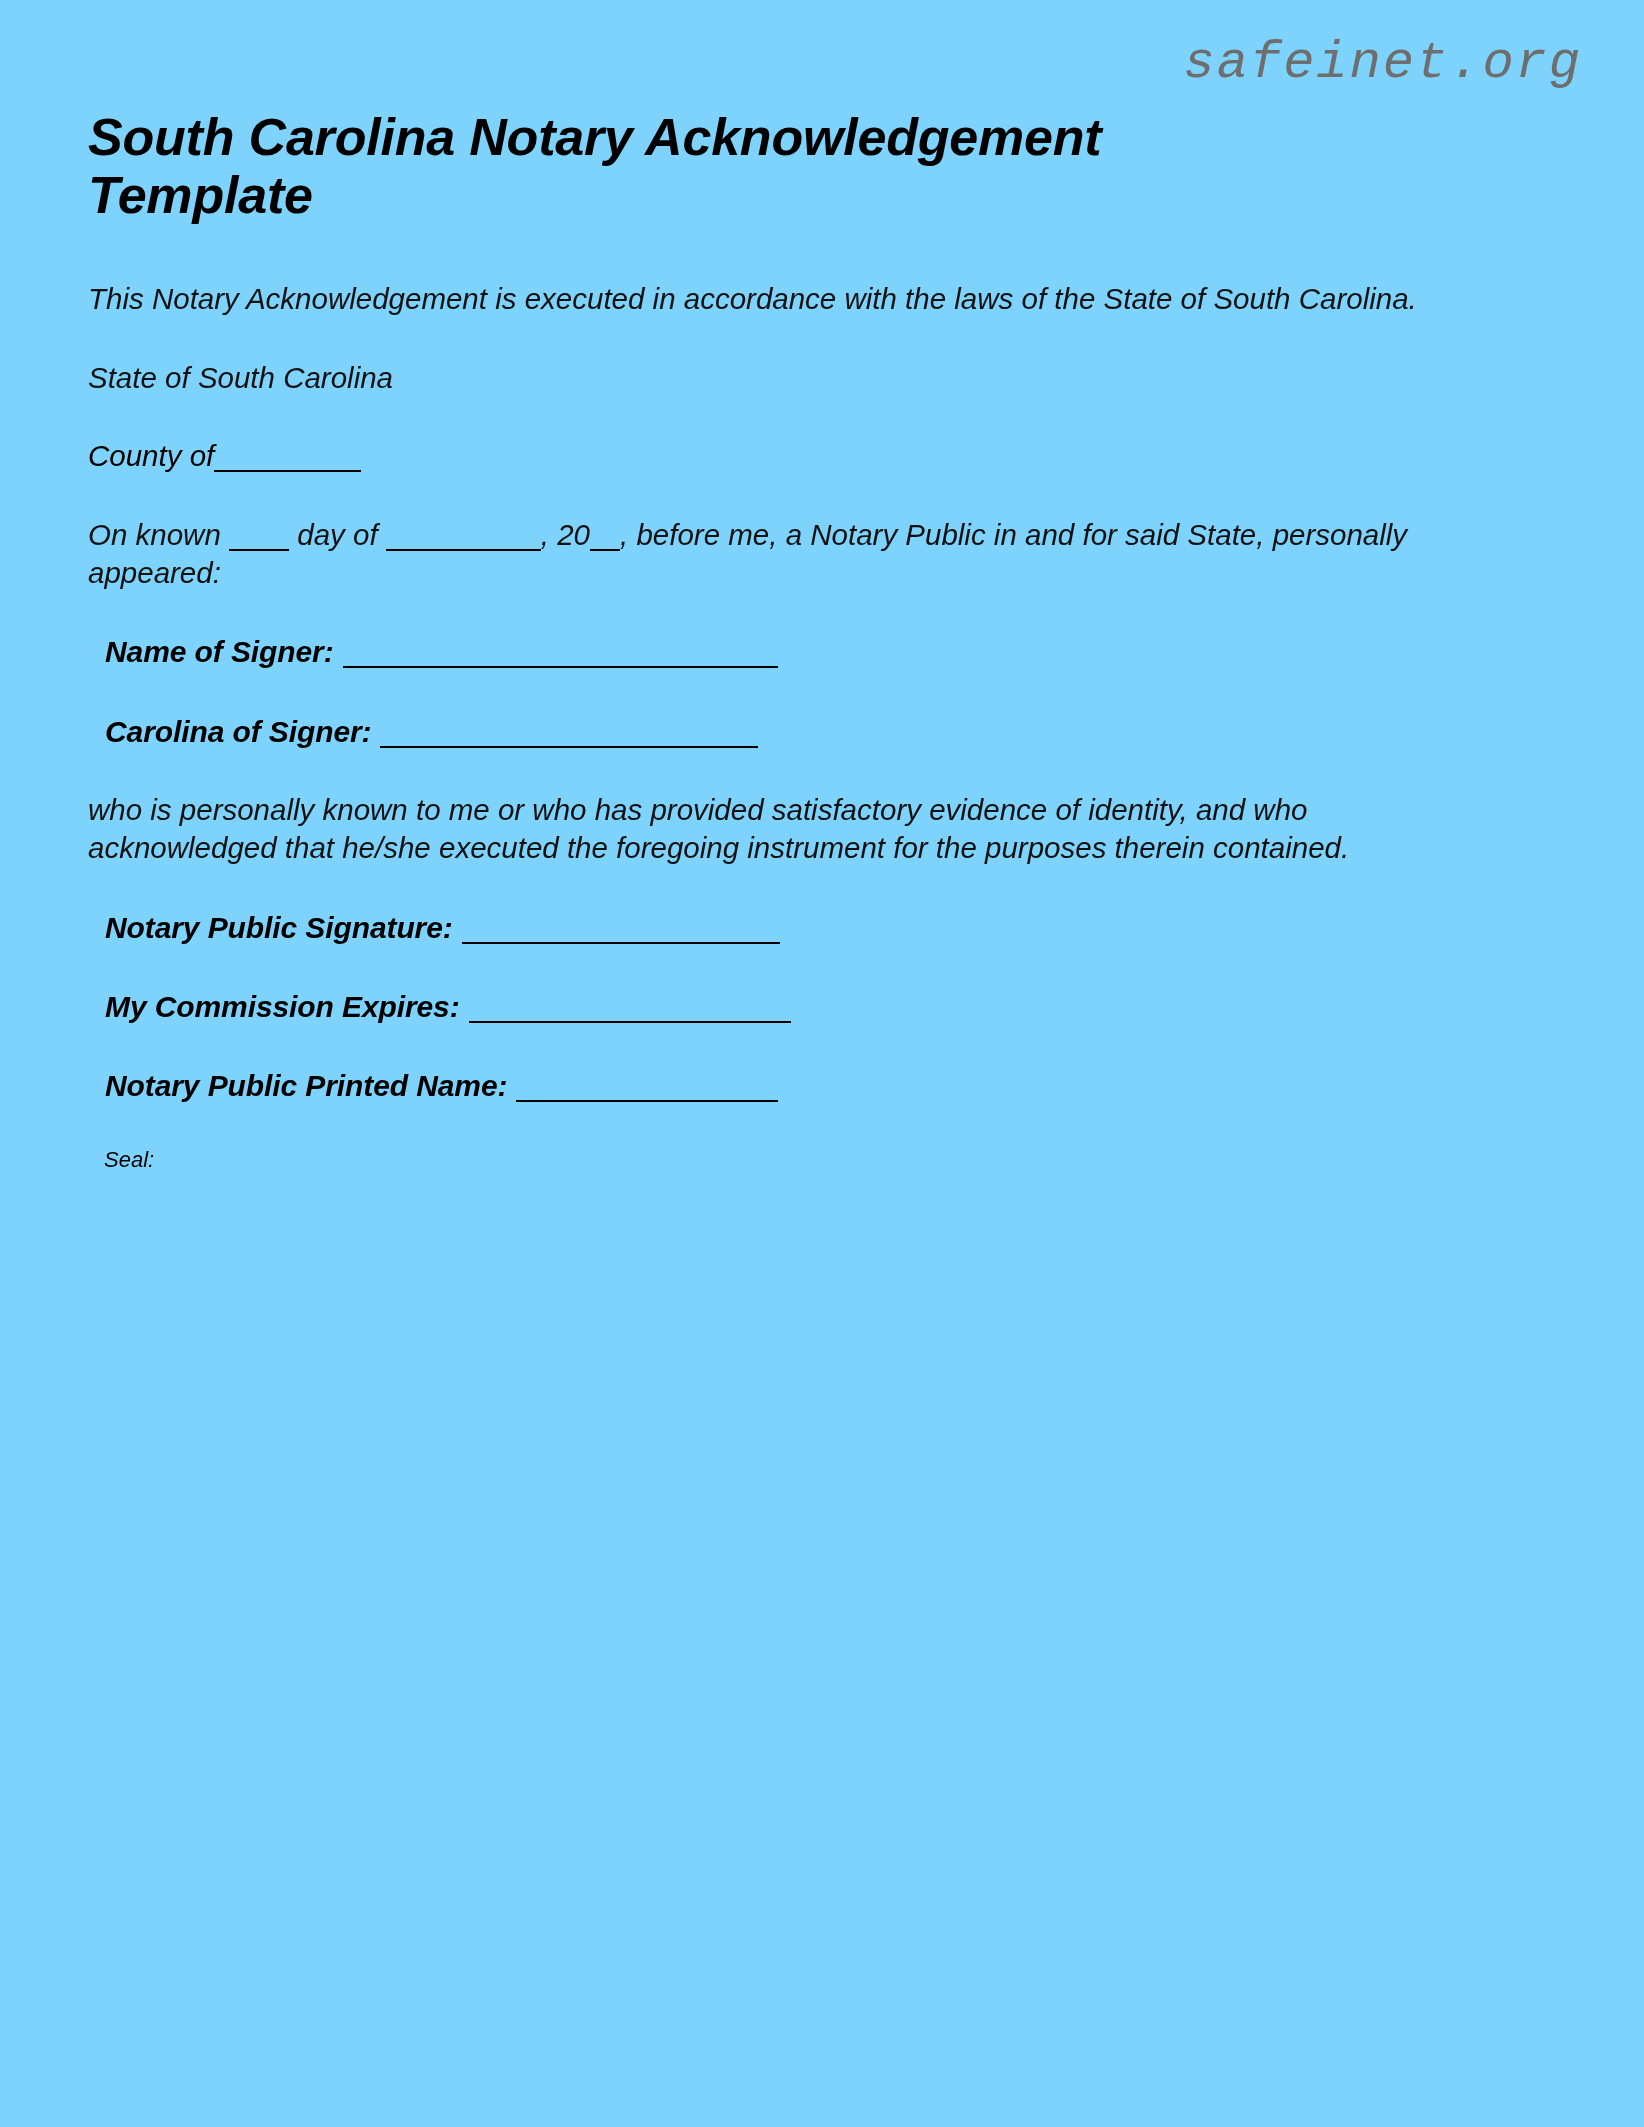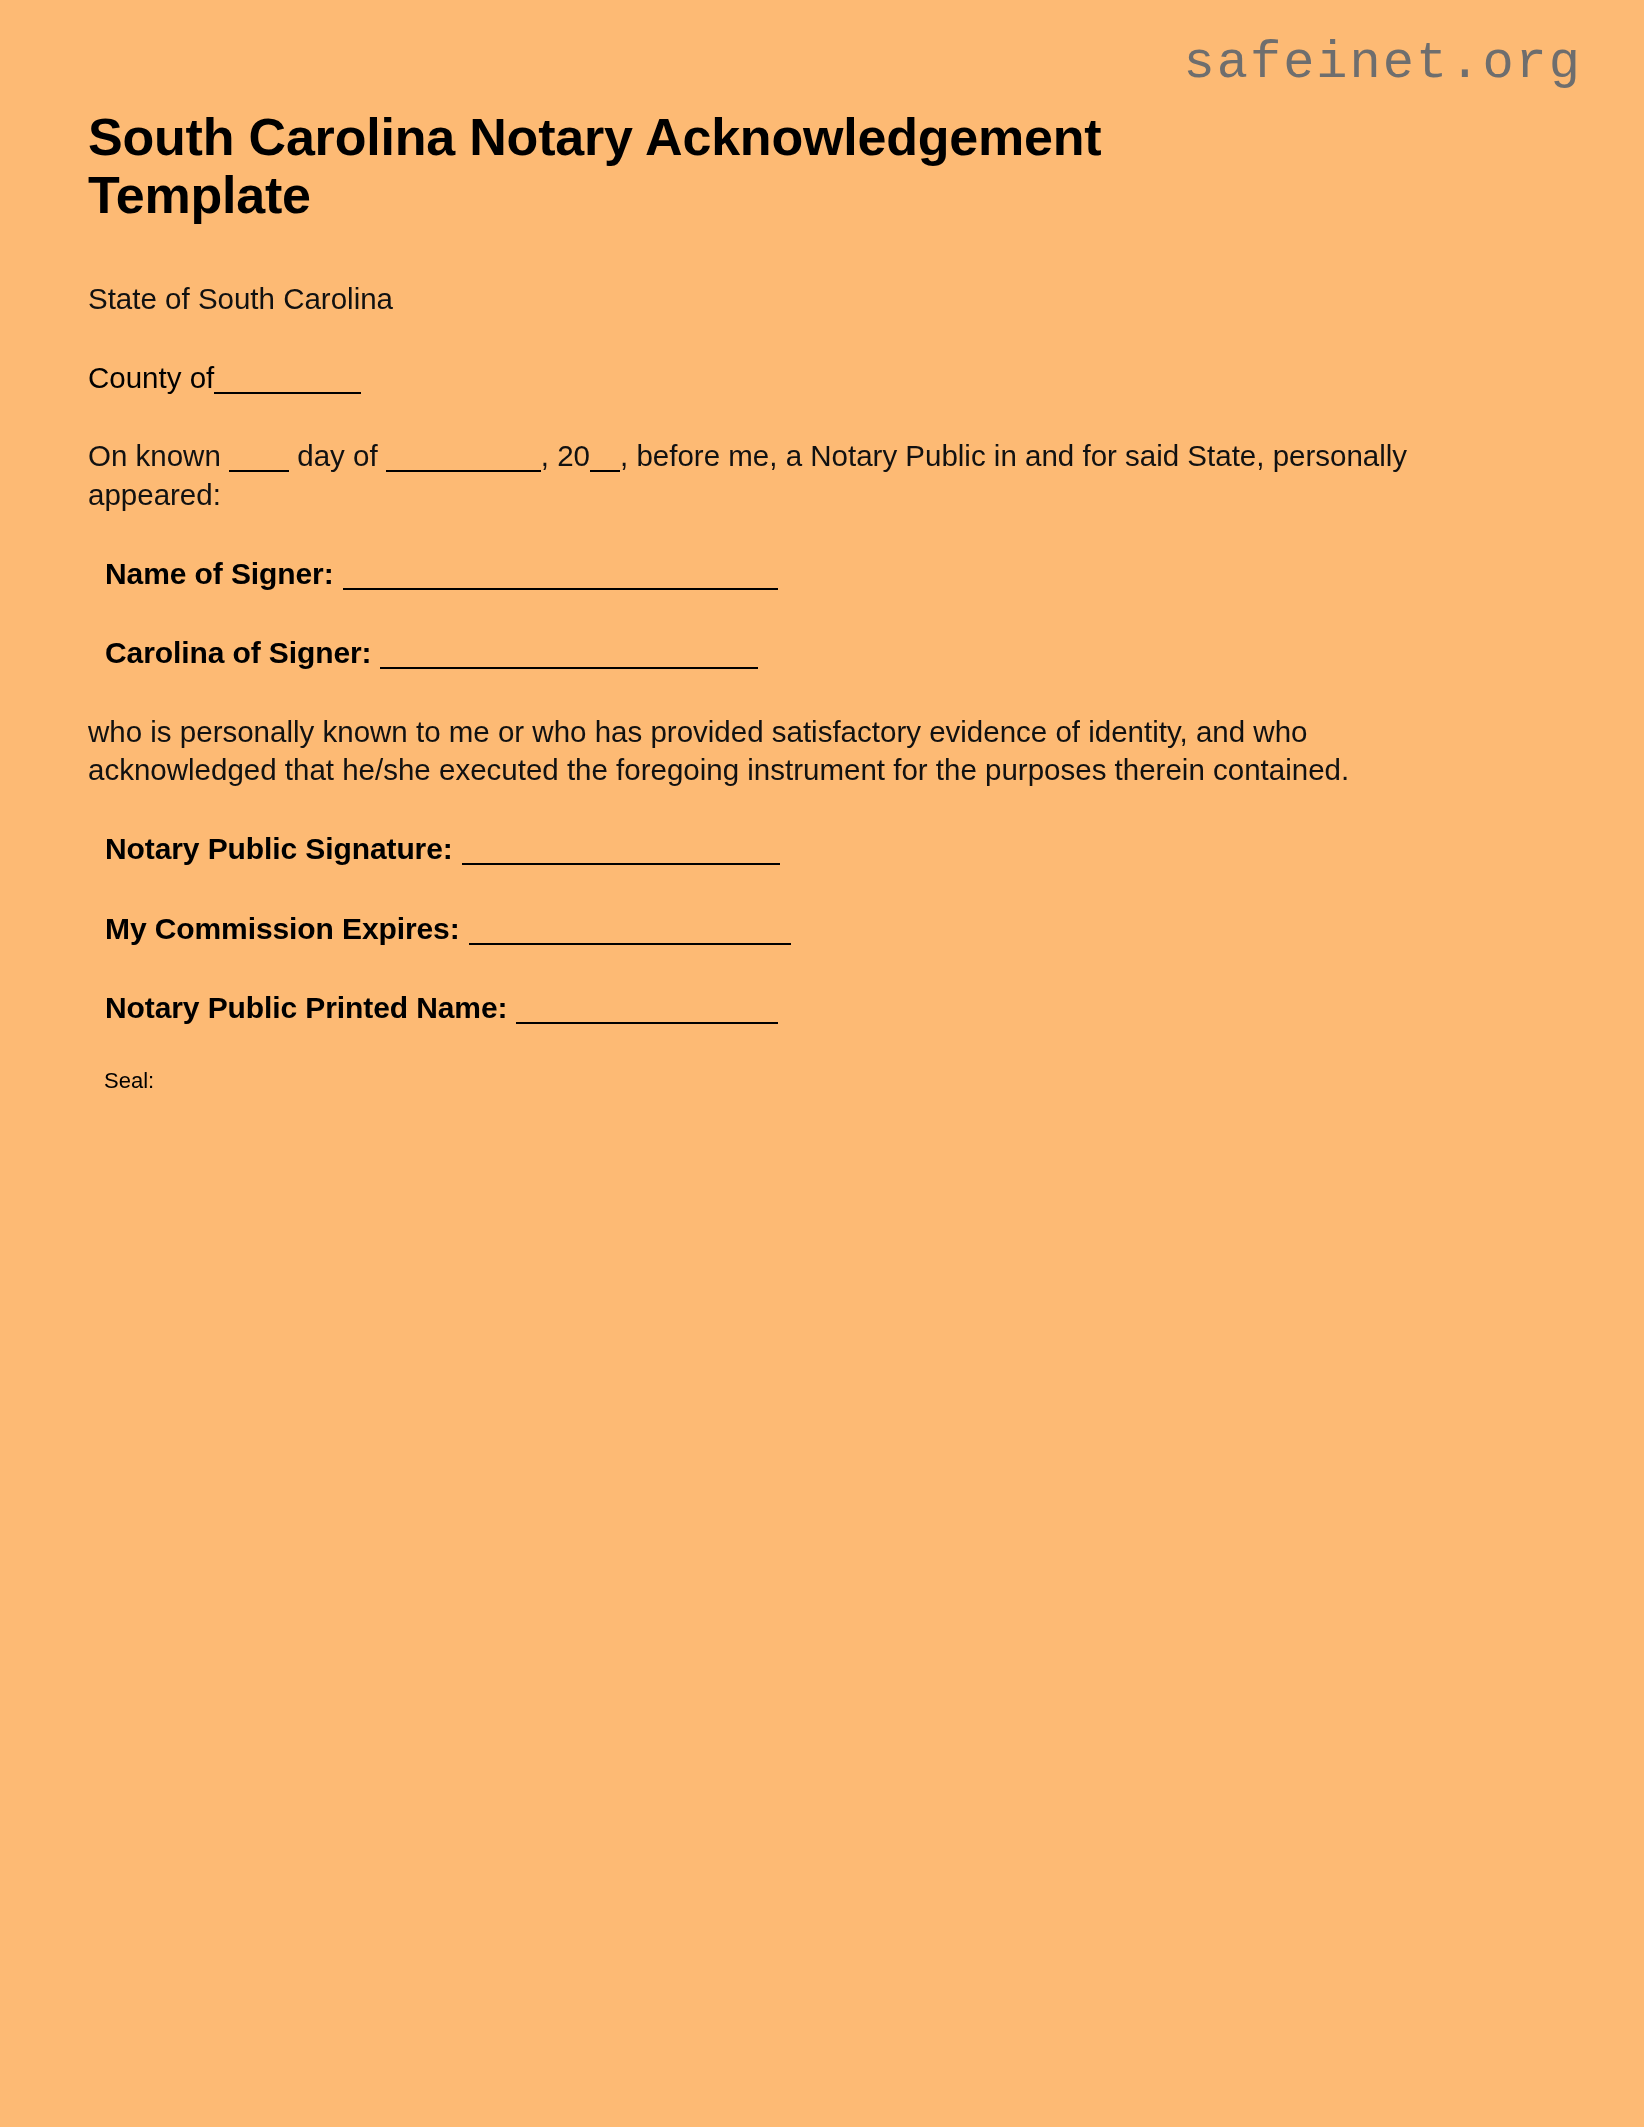--- a/index.html
+++ b/index.html
@@ -12,21 +12,22 @@
     height: 2127px;
     position: relative;
     font-family: "Liberation Sans", sans-serif;
     color: #000000;
     overflow: hidden;
   }
 
   .page {
     position: absolute;
     inset: 0;
-    background: #fdba74;
+    background: #7dd3fc;
+    font-style: italic;
   }
 
   
   .watermark {
     position: absolute;
     top: 38px;
     right: 62px;
     font-family: "Liberation Mono", "DejaVu Sans Mono", monospace;
     font-size: 52px;
     letter-spacing: 2px;
@@ -116,20 +117,21 @@
 <div class="page">
 
   <div class="watermark">safeinet.org</div>
 
   <div class="content">
 
     <h1 class="doc-title">South Carolina Notary Acknowledgement Template</h1>
 
     <div class="body-block">
 
+      <p class="para">This Notary Acknowledgement is executed in accordance with the laws of the State of South Carolina.</p>
 
       <p class="para">State of South Carolina</p>
 
       <p class="field-line">
         <span>County of</span><span class="inline-rule w-county"></span>
       </p>
 
       <p class="para">
         <span>On known</span>
         <span class="inline-rule w-day"></span>

